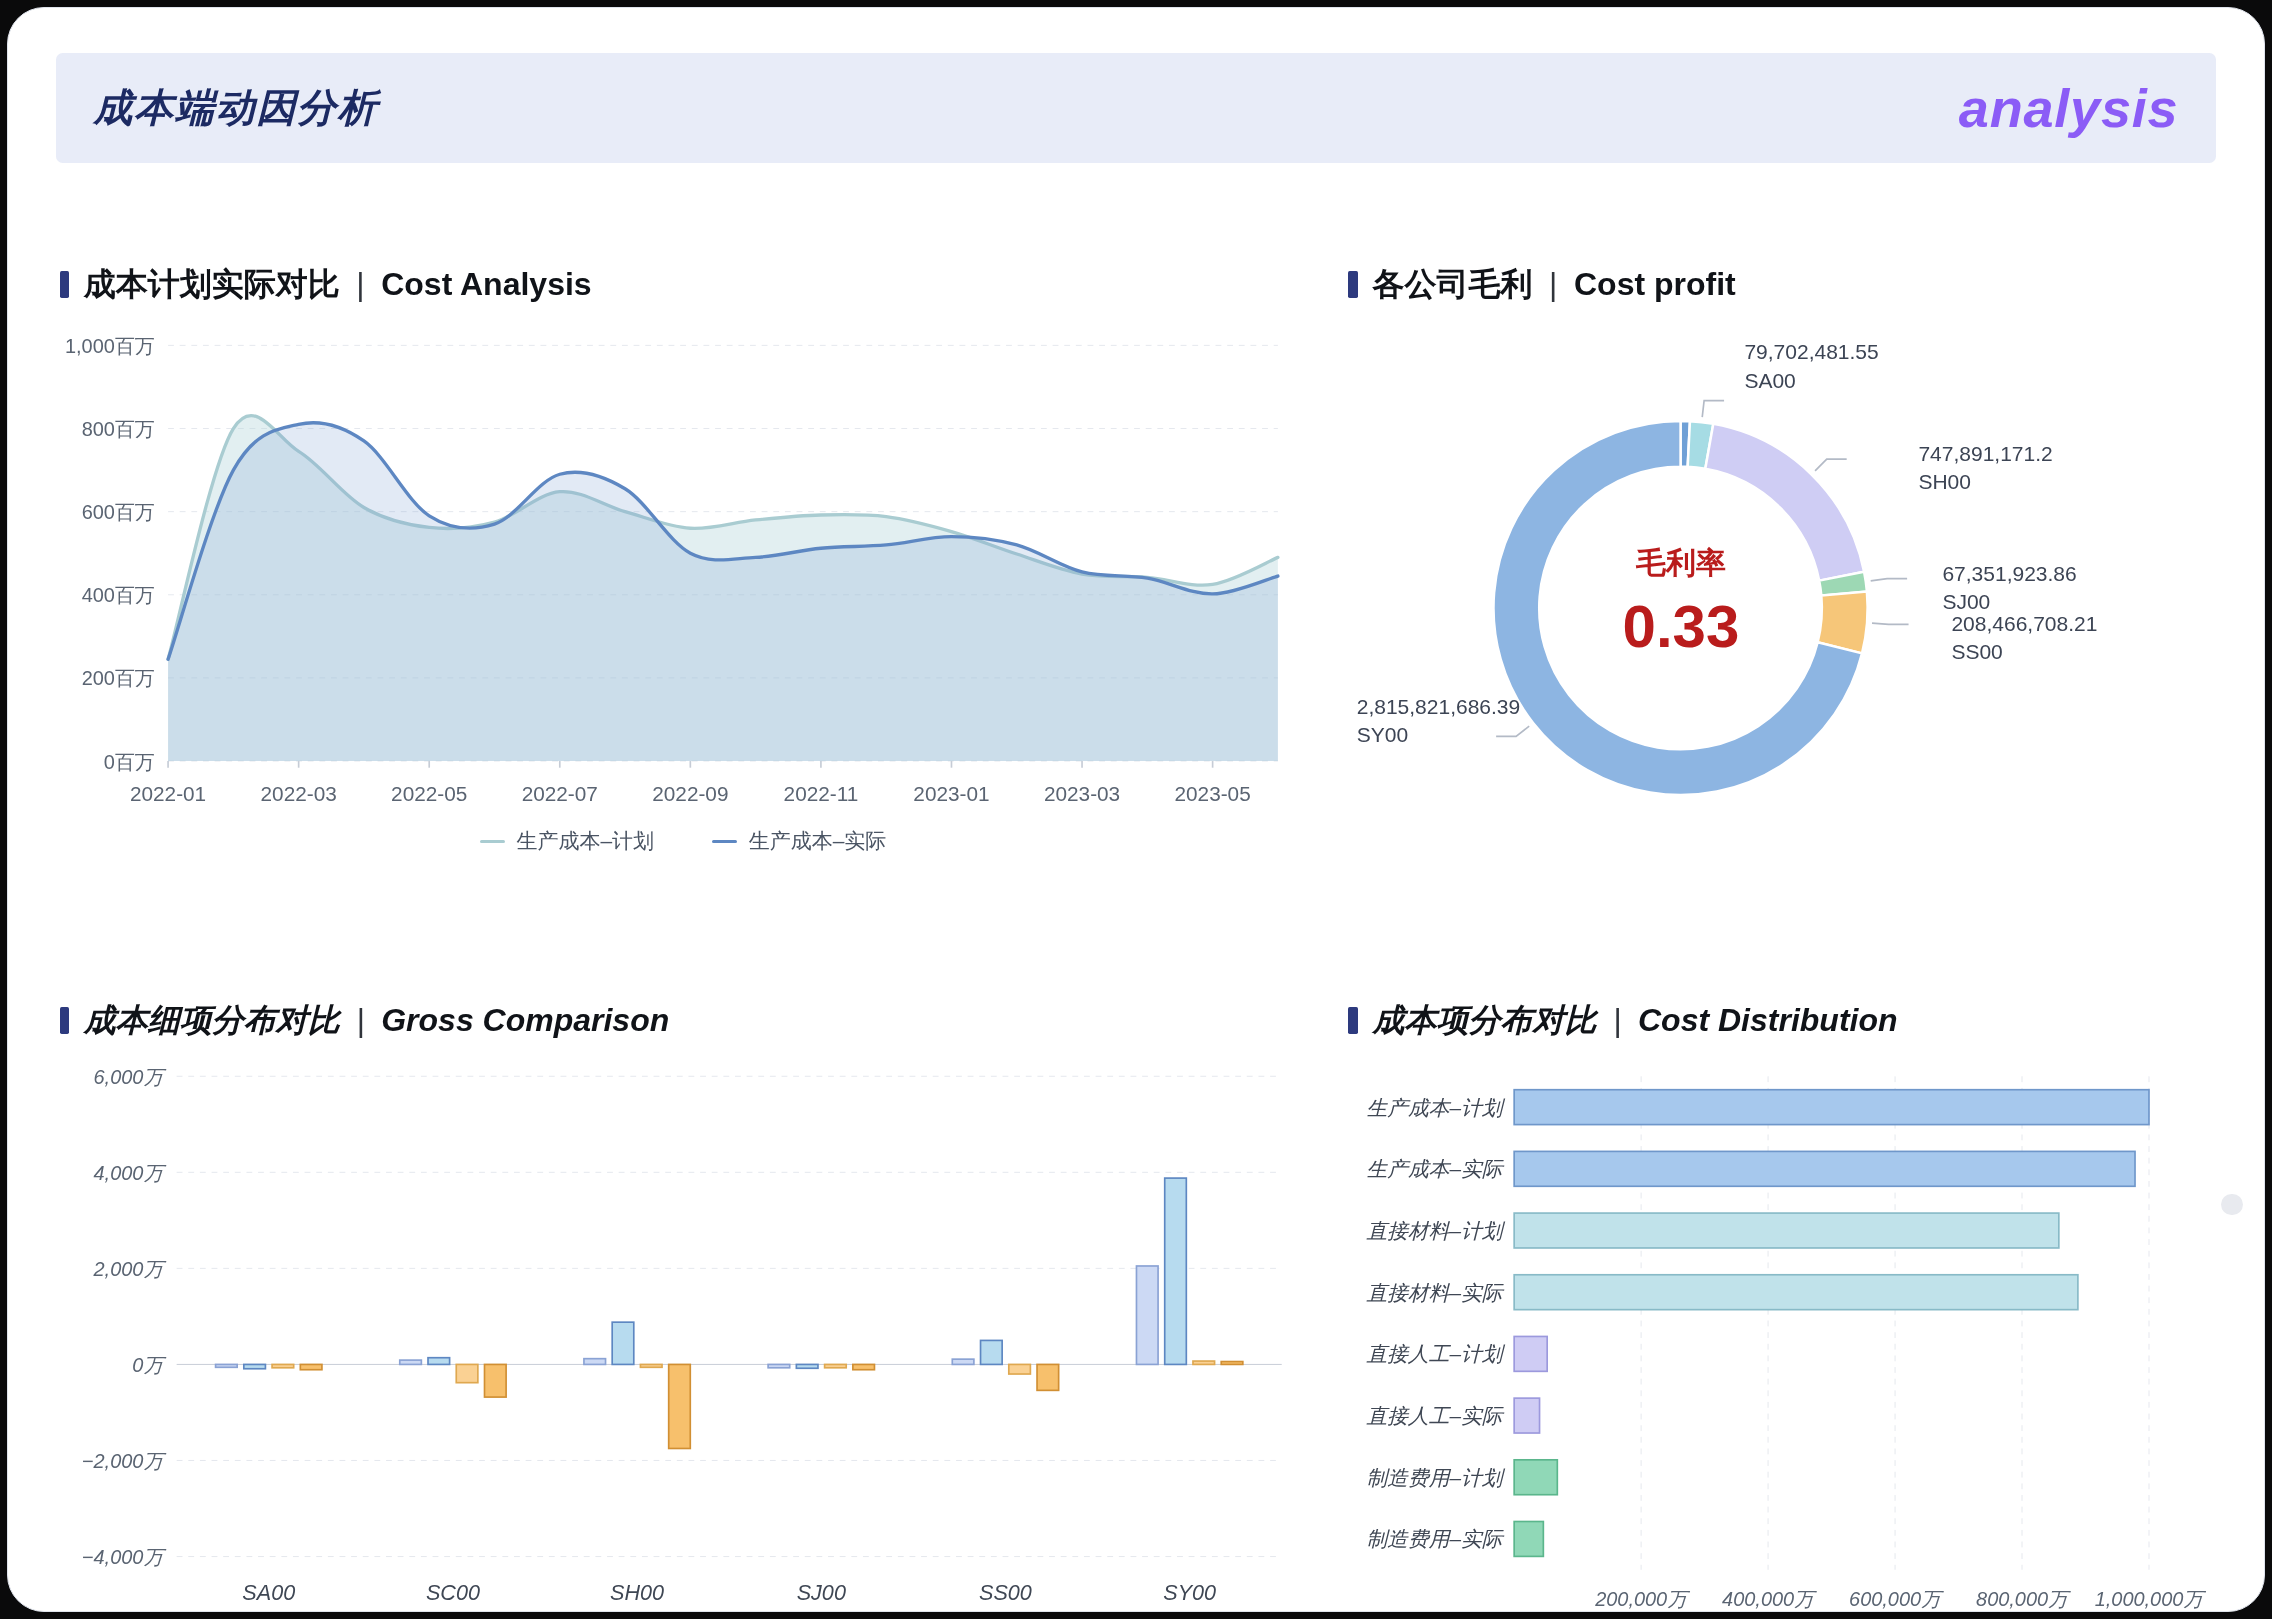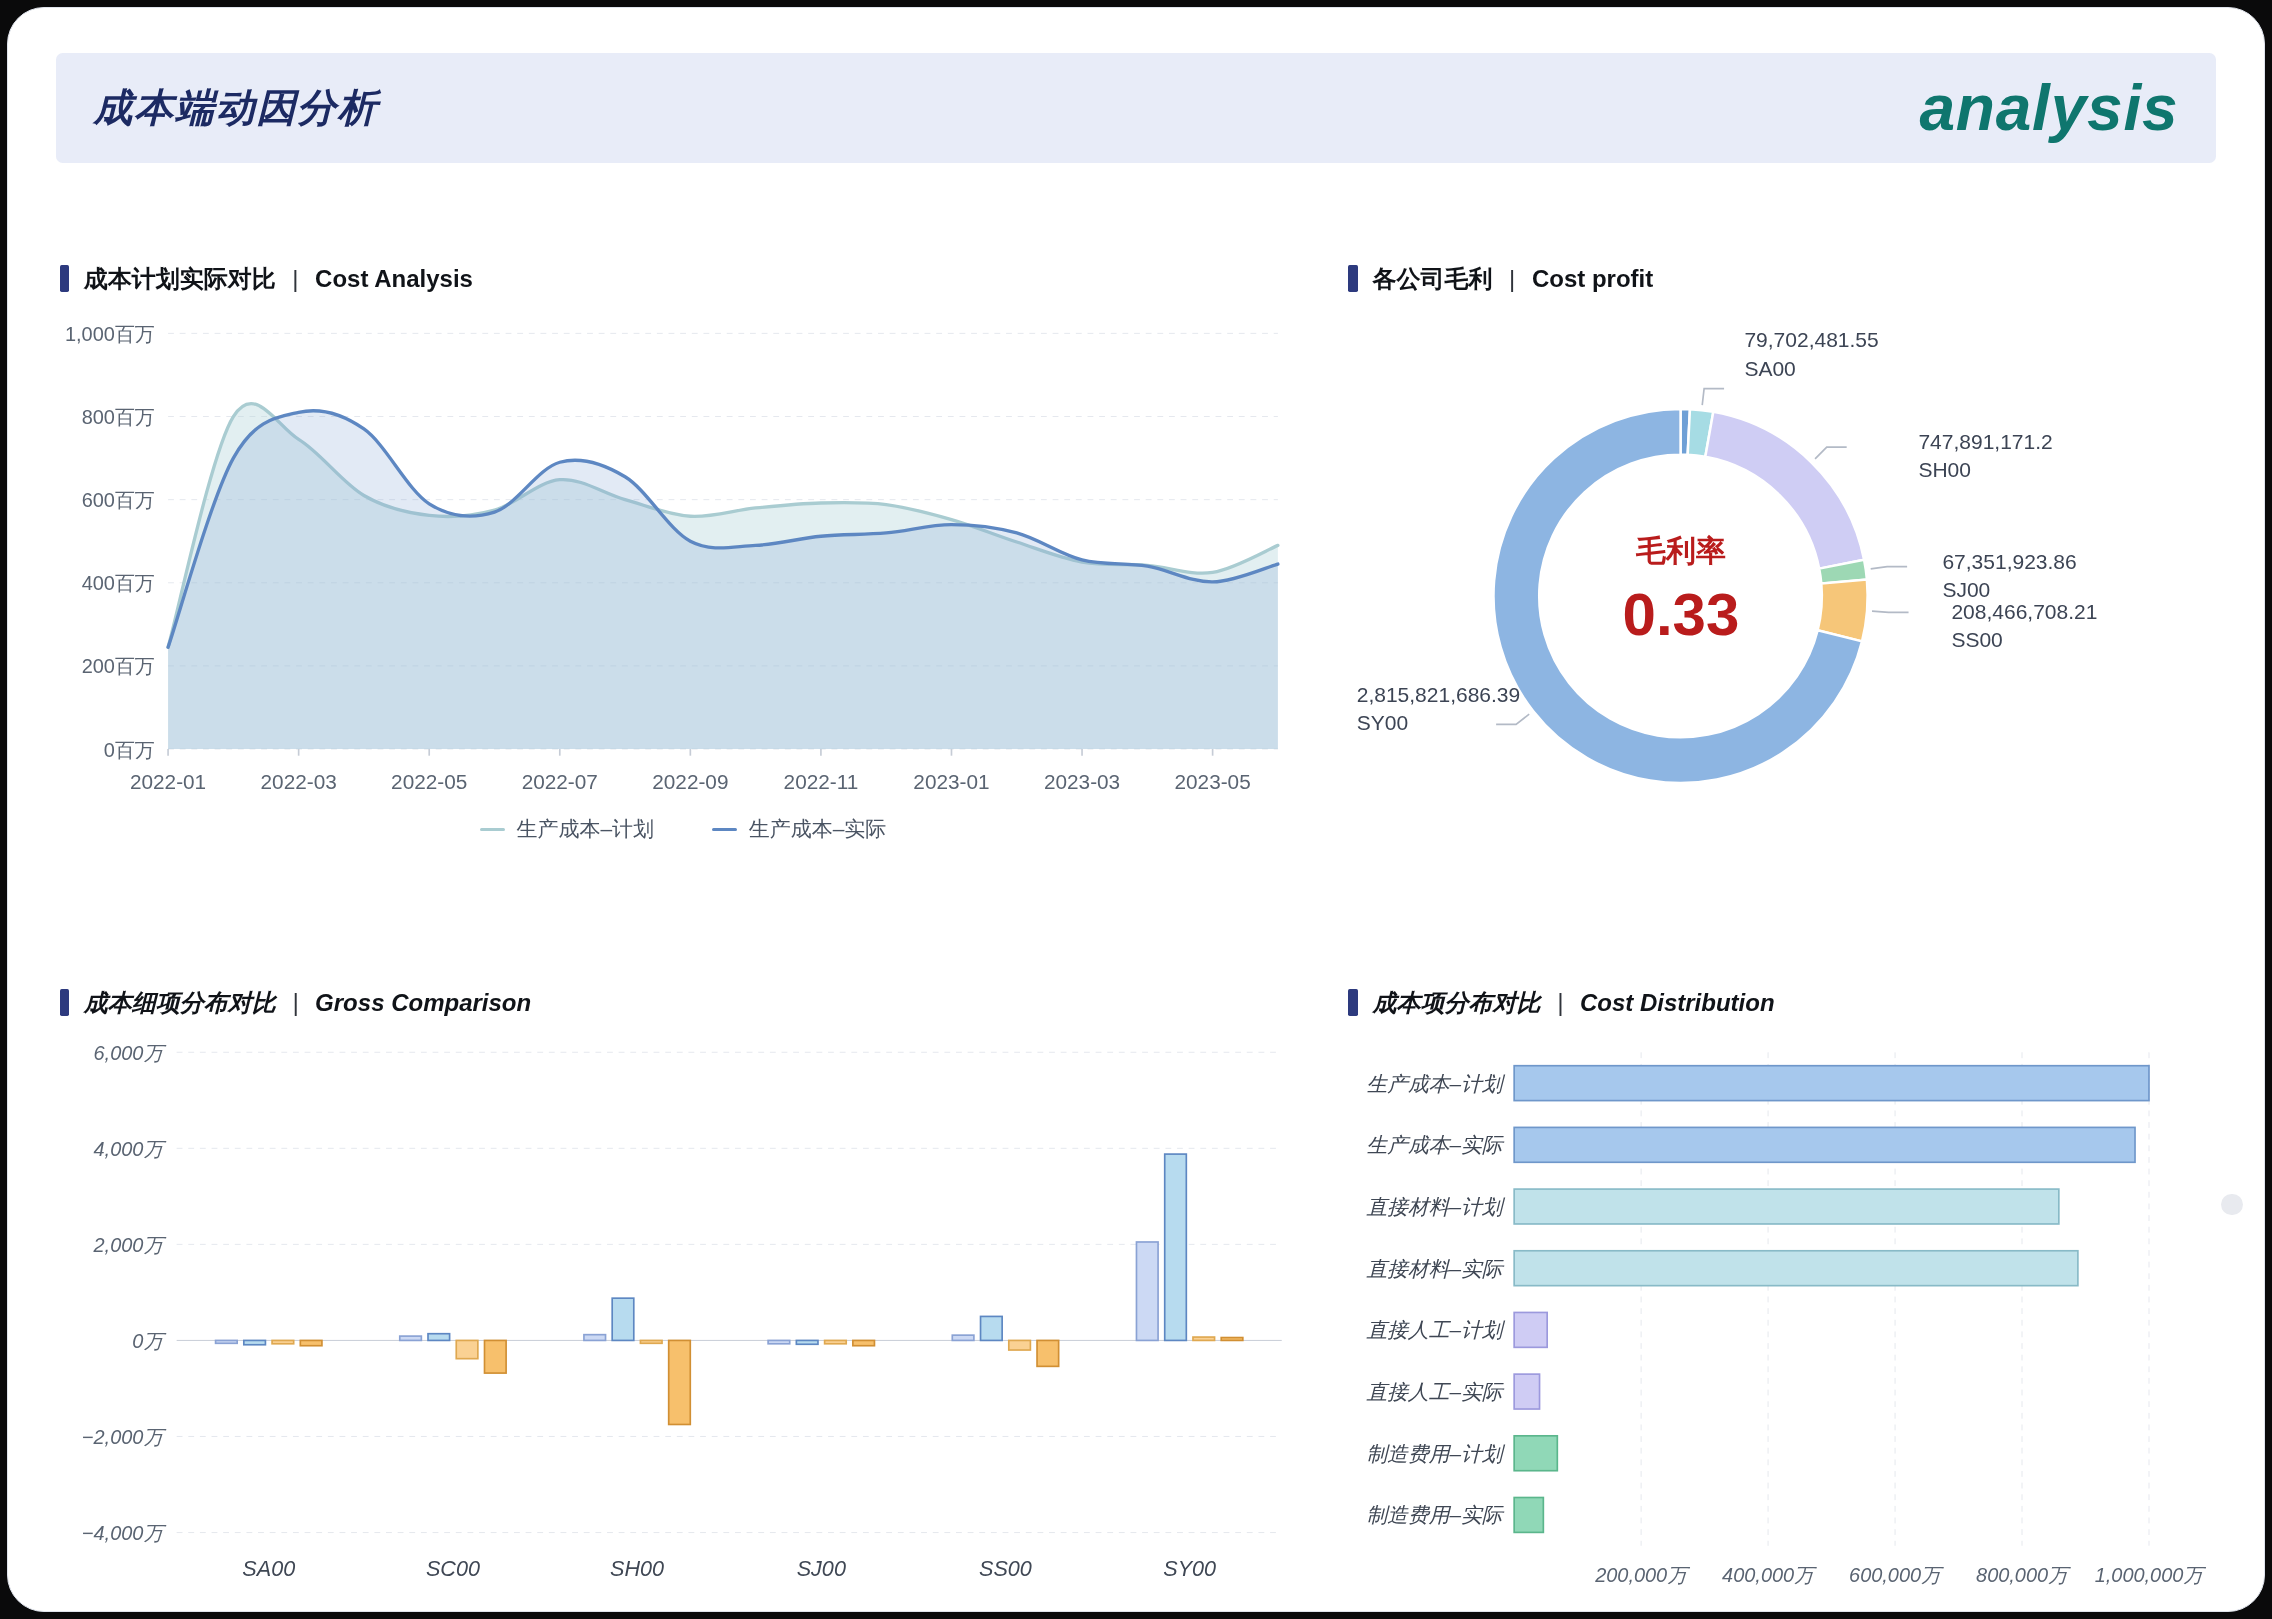--- a/index.html
+++ b/index.html
@@ -2,26 +2,26 @@
 <html style="font-size:13.3px"><head>
 <meta charset="utf-8">
 <style>
   html,body{margin:0;padding:0;width:2273px;height:1619px;background:#0a0a0b;overflow:hidden;}
   *{box-sizing:border-box;}
   .card{position:absolute;left:6.6px;top:6.6px;right:6.6px;bottom:6.6px;background:#ffffff;border:1.7px solid #dfe3ec;
         border-radius:37px;overflow:hidden;font-family:"Liberation Sans",sans-serif;}
   .header{margin:45px 48px 0;height:110px;background:#e8ecf8;border-radius:6.6px;display:flex;align-items:center;
           justify-content:space-between;padding:8px 38px;gap:35px;}
   .page-title{font-size:39px;font-weight:900;font-style:italic;color:#1c2a63;letter-spacing:1.7px;}
-  .brand{font-size:64px;font-weight:800;font-style:italic;color:#0f766e;letter-spacing:0.8px;}
+  .brand{font-size:54px;font-weight:800;font-style:italic;color:#8b5cf6;letter-spacing:0.8px;}
   .content{padding:0 52px;position:relative;}
   .grid{display:grid;grid-template-columns:1247px 864px;justify-content:space-between;align-items:start;}
   .row1{margin-top:100px;}
   .row2{margin-top:100px;font-style:italic;}
-  .panel-title{display:flex;align-items:center;font-size:24px;font-weight:700;color:#101318;}
+  .panel-title{display:flex;align-items:center;font-size:32px;font-weight:700;color:#101318;}
   .tickbar{width:9.1px;height:26.6px;background:#2d3a7e;border-radius:1.7px;margin-right:15px;flex:0 0 auto;}
   .panel-title .sep{font-weight:300;color:#30343b;margin:0 16.6px;}
   .chart-wrap{margin-top:15px;}
   svg{display:block;}
   .legend{display:flex;justify-content:center;gap:58px;margin-top:6.6px;font-size:21px;color:#4a5463;}
   .legend-item{display:flex;align-items:center;cursor:pointer;}
   .dash{display:inline-block;width:25px;height:3.3px;border-radius:1.7px;margin-right:11.6px;}
   .donut-wrap{position:relative;height:582px;margin-top:10px;}
   .d-label{position:absolute;font-size:21px;color:#3c4454;line-height:1.35;}
   .d-center{position:absolute;left:191px;top:226px;width:283px;text-align:center;color:#b91c1c;}

